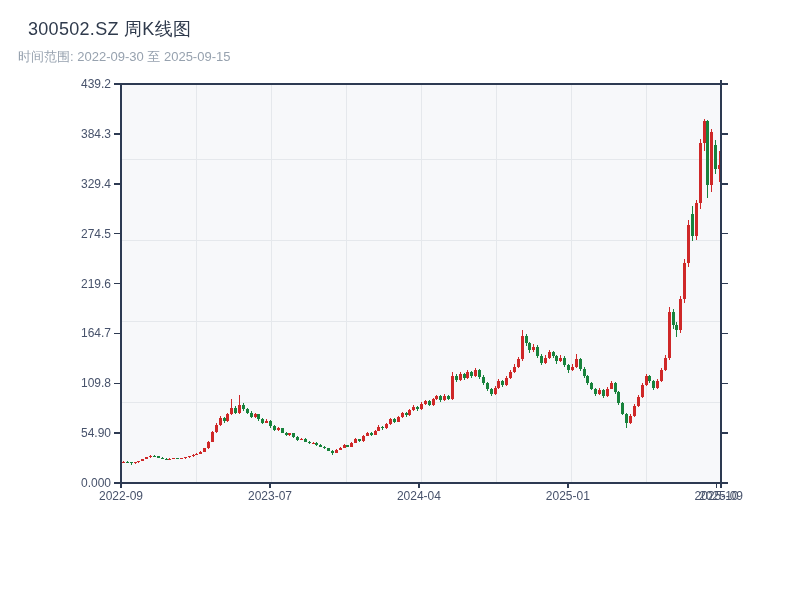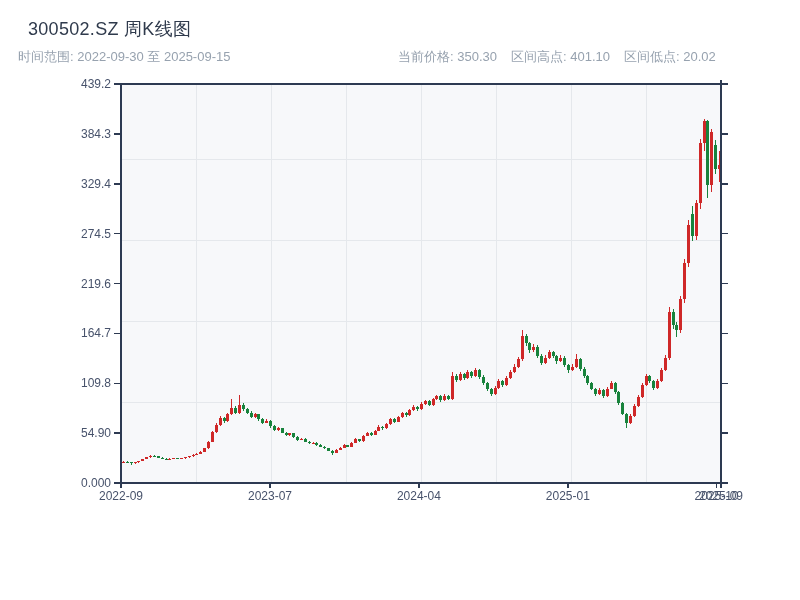--- a/index.html
+++ b/index.html
@@ -15,25 +15,20 @@
   svg{position:absolute;left:0;top:0;}
   .tick-label{font-family:"Liberation Sans","DejaVu Sans",sans-serif;}
 </style>
 </head>
 <body>
 
 <div class="page">
   <div class="title">300502.SZ 周K线图</div>
   <div class="meta">
     <div class="range">时间范围: 2022-09-30 至 2025-09-15</div>
-    <div class="stats">
-      <div class="stat"><span>当前价格:</span> <span>350.30</span></div>
-      <div class="stat"><span>区间高点:</span> <span>401.10</span></div>
-      <div class="stat"><span>区间低点:</span> <span>20.02</span></div>
-    </div>
   </div>
   <svg id="chart" width="800" height="600">
       <rect x="121" y="84" width="600" height="399" fill="#f7f8fa"></rect>
       <line x1="121" y1="402" x2="721" y2="402" stroke="#e5e8ec" stroke-width="1" shape-rendering="crispEdges"></line>
       <line x1="121" y1="321" x2="721" y2="321" stroke="#e5e8ec" stroke-width="1" shape-rendering="crispEdges"></line>
       <line x1="121" y1="240" x2="721" y2="240" stroke="#e5e8ec" stroke-width="1" shape-rendering="crispEdges"></line>
       <line x1="121" y1="159" x2="721" y2="159" stroke="#e5e8ec" stroke-width="1" shape-rendering="crispEdges"></line>
       <line x1="196" y1="84" x2="196" y2="483" stroke="#e5e8ec" stroke-width="1" shape-rendering="crispEdges"></line>
       <line x1="271" y1="84" x2="271" y2="483" stroke="#e5e8ec" stroke-width="1" shape-rendering="crispEdges"></line>
       <line x1="346" y1="84" x2="346" y2="483" stroke="#e5e8ec" stroke-width="1" shape-rendering="crispEdges"></line>

